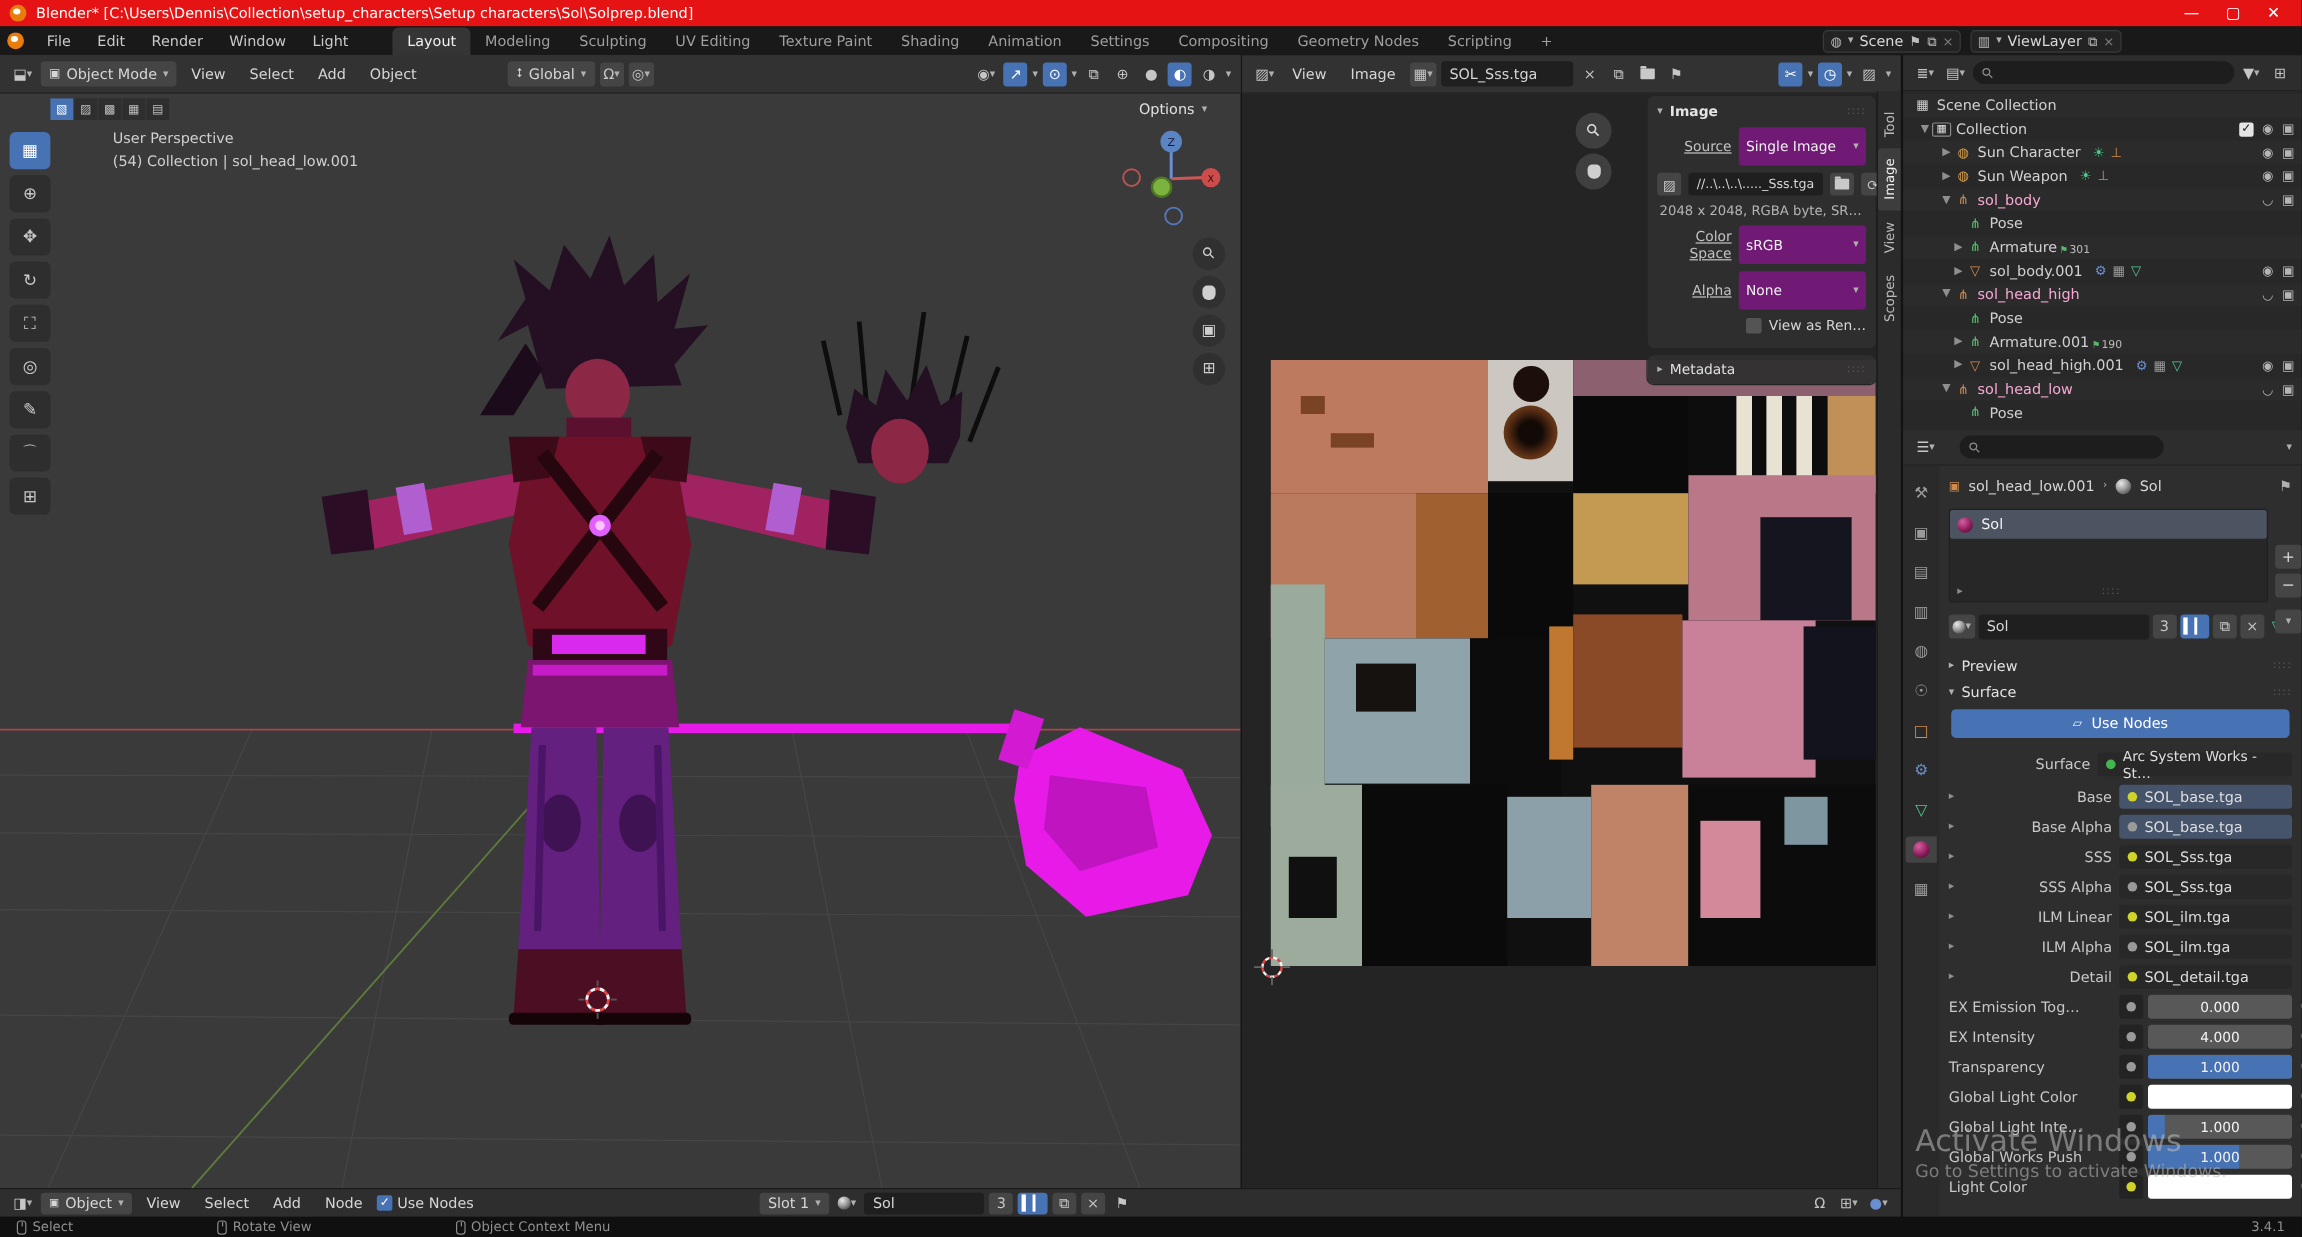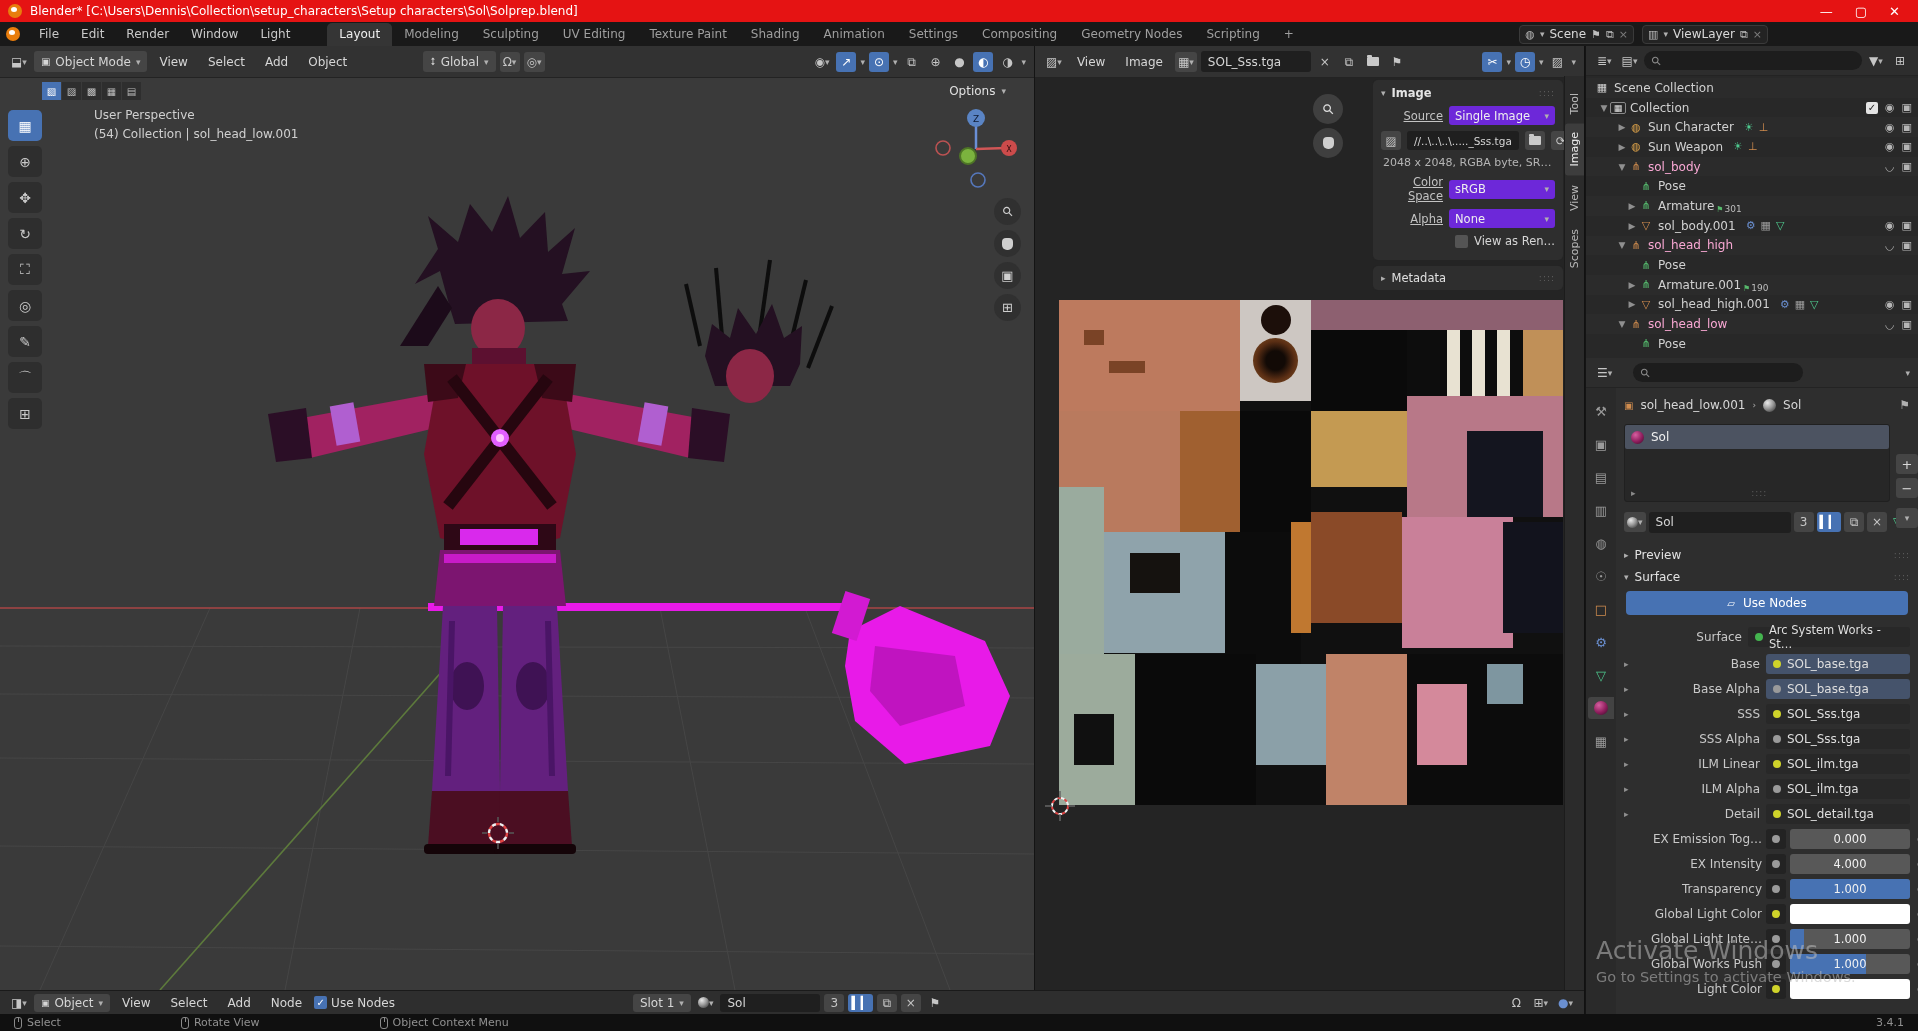--- a/index.html
+++ b/index.html
@@ -52,21 +52,21 @@
 
   
   #image-editor { left:1034px; top:46px; width:550px; height:944px; background:#242424; overflow:hidden; border-left:1px solid #141414; }
   #texture { position:absolute; left:24px; top:254px; width:504px; height:505px; background:#101010; }
   #texture div { position:absolute; }
   .floatnav { position:absolute; width:30px; height:30px; border-radius:50%; background:#3f3f3f; display:flex; align-items:center; justify-content:center; color:#dcdcdc; z-index:6; font-size:14px;}
   #img-panel { position:absolute; left:338px; top:34px; width:190px; z-index:7; font-size:11.5px; }
   .panelblock { background:#2f2f2fee; border-radius:5px; padding:6px 8px; box-shadow:0 0 0 1px #242424; margin-bottom:6px; }
   .prow { display:flex; align-items:center; margin:6px 0; gap:6px; }
   .plabel { width:62px; text-align:right; color:#c3c3c3; flex:0 0 auto;text-decoration:underline; }
-  .pfield { flex:1; display:flex; align-items:center; justify-content:space-between; background:#6d28d9; border-radius:3px; height:19px; padding:0 6px; color:#efefef; }
+  .pfield { flex:1; display:flex; align-items:center; justify-content:space-between; background:#701a75; border-radius:3px; height:32px; padding:0 6px; color:#efefef; }
   .grip { margin-left:auto; color:#5d5d5d; letter-spacing:1px; font-size:9px; }
   #img-tabs { position:absolute; right:0; top:30px; width:20px; bottom:0; background:#2b2b2b; z-index:7; border-left:1px solid #1c1c1c; }
   .vtab { writing-mode:vertical-rl; transform:rotate(180deg); color:#b9b9b9; font-size:11px; padding:9px 3px; border-radius:0 3px 3px 0; }
   .vtab.active { background:#3d3d3d; color:#efefef; }
 
   
   #outliner { left:1585px; top:46px; width:333px; height:312px; background:#282828; overflow:hidden; border-left:1px solid #141414;}
   #outliner .editor-header { height:30px; background:#2d2d2d; }
   .search { flex:1; display:flex; align-items:center; background:#1d1d1d; border-radius:10px; height:19px; padding:0 8px; color:#8a8a8a; gap:5px; }
   .orow { display:flex; align-items:center; height:19.7px; padding-right:6px; font-size:12px; color:#d1d1d1; }
@@ -95,21 +95,21 @@
   .panel-hdr { display:flex; align-items:center; gap:6px; color:#e2e2e2; height:22px; }
   .usebtn { display:flex; align-items:center; justify-content:center; gap:8px; background:#4772b3; color:#fff; border-radius:4px; height:24px; margin:3px 2px 8px; }
   .trow { display:flex; align-items:center; height:25px; gap:6px; }
   .trow .tdisc { width:12px; color:#909090; font-size:9px; }
   .trow .tlabel { width:118px; text-align:right; color:#c8c8c8; flex:0 0 auto;}
   .tfield { flex:1; display:flex; align-items:center; gap:6px; background:#282828; border-radius:3px; height:20px; padding:0 7px; color:#dfdfdf; }
   .tfield.hl { background:#45536b; }
   .dot { width:8px; height:8px; border-radius:50%; flex:0 0 auto;}
   .dot.y { background:#cfd32a; } .dot.g { background:#9a9a9a; } .dot.green { background:#44b54f; }
   .vrow { display:flex; align-items:center; height:25px; gap:4px; }
-  .vrow .vlabel { width:138px; text-align:right; color:#c8c8c8; flex:0 0 auto;}
+  .vrow .vlabel { width:138px; text-align:left; color:#c8c8c8; flex:0 0 auto;}
   .dotbtn { width:20px; height:20px; background:#232323; border-radius:3px; display:flex; align-items:center; justify-content:center; flex:0 0 auto;}
   .slider { position:relative; width:120px; height:20px; background:#585858; border-radius:3px; overflow:hidden; color:#f2f2f2; text-align:center; line-height:20px; flex:0 0 auto;}
   .slider .fill { position:absolute; left:0; top:0; bottom:0; background:#4772b3; }
   .slider .txt { position:relative; z-index:2; font-size:11.5px; }
   .slider.white { background:#fff; }
   .deco { color:#9a9a9a; font-size:10px; margin-left:3px; }
   #watermark { position:absolute; left:10px; top:578px; z-index:9; color:#bdbdbd; opacity:.55; pointer-events:none; }
   #watermark .w1 { font-size:25px; }
   #watermark .w2 { font-size:14.5px; margin-top:4px; }
 

